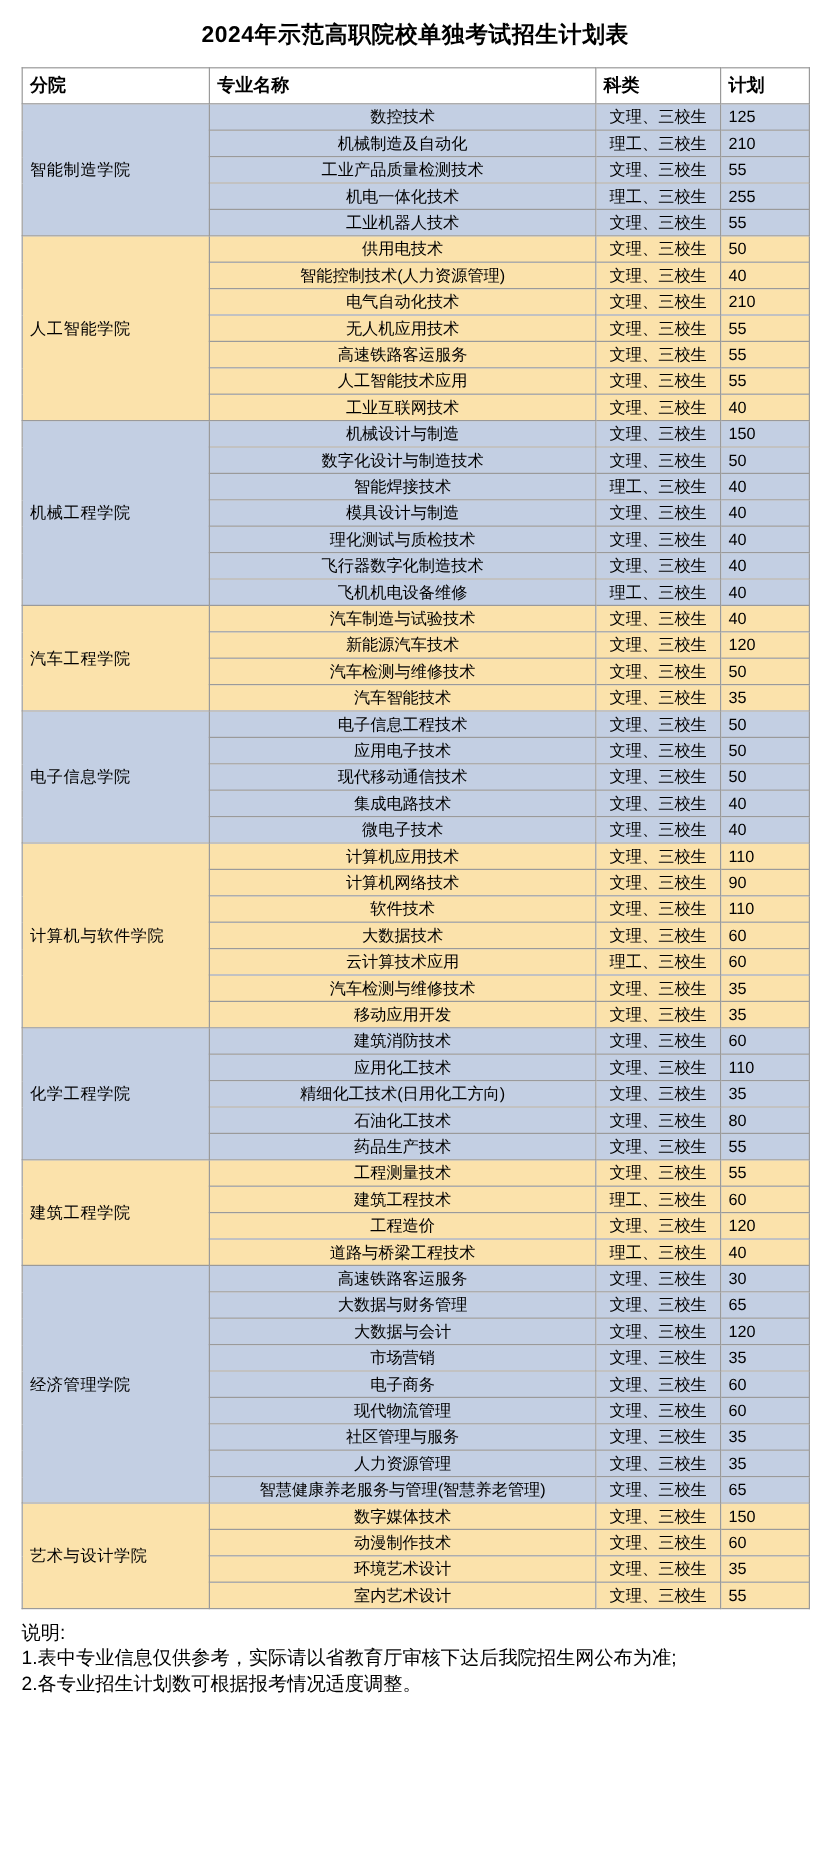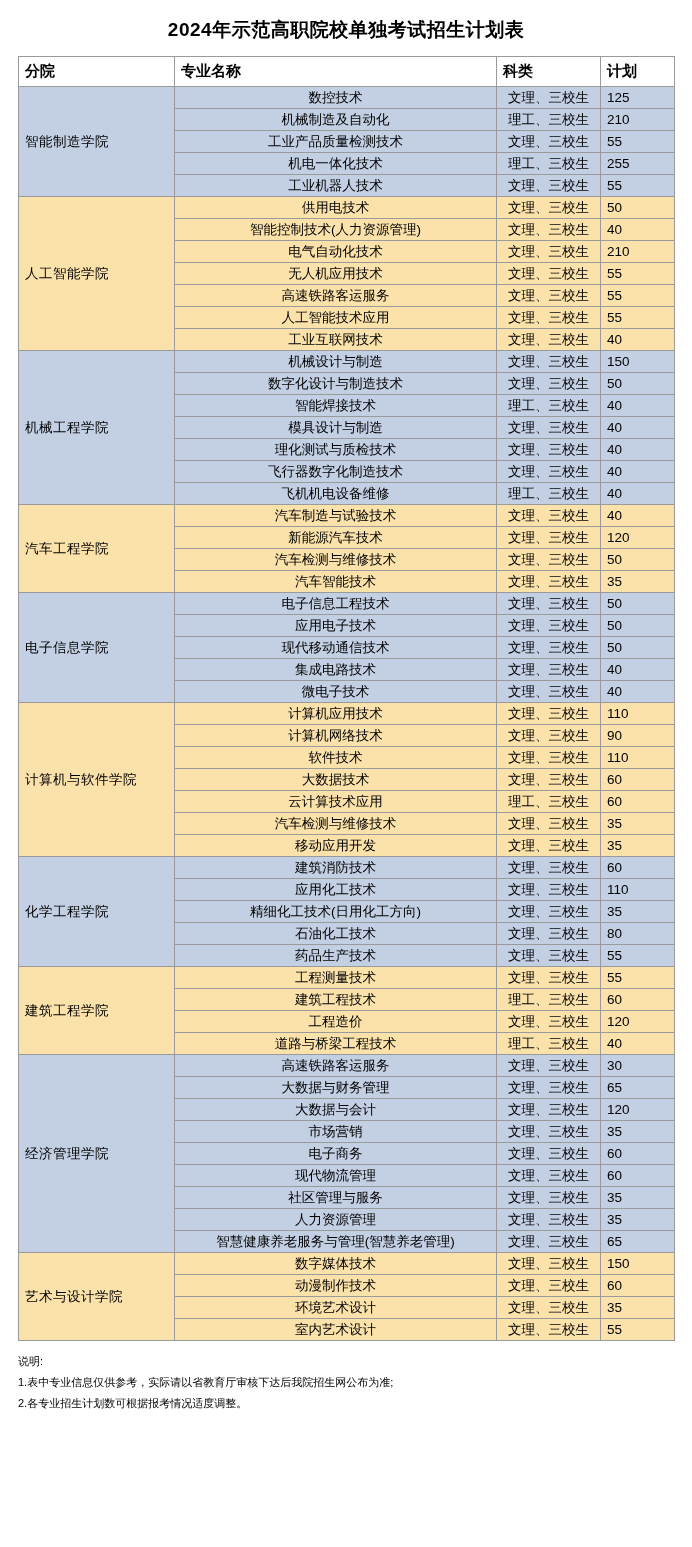--- a/index.html
+++ b/index.html
@@ -61,21 +61,21 @@
   }
   td.major { text-align: center; }
   td.cat { text-align: center; }
   td.num { text-align: left; padding-right: 8px; }
 
   tr.band-blue td { background: #c3cfe3; }
   tr.band-gold td { background: #fbe2ab; }
 
   .notes {
     margin-top: 10px;
-    font-size: 11px;
+    font-size: 16px;
     line-height: 21px;
   }
   .notes div { white-space: nowrap; }
 </style>
 </head>
 <body>
 
 <div class="page">
 
   <div class="title-block">

